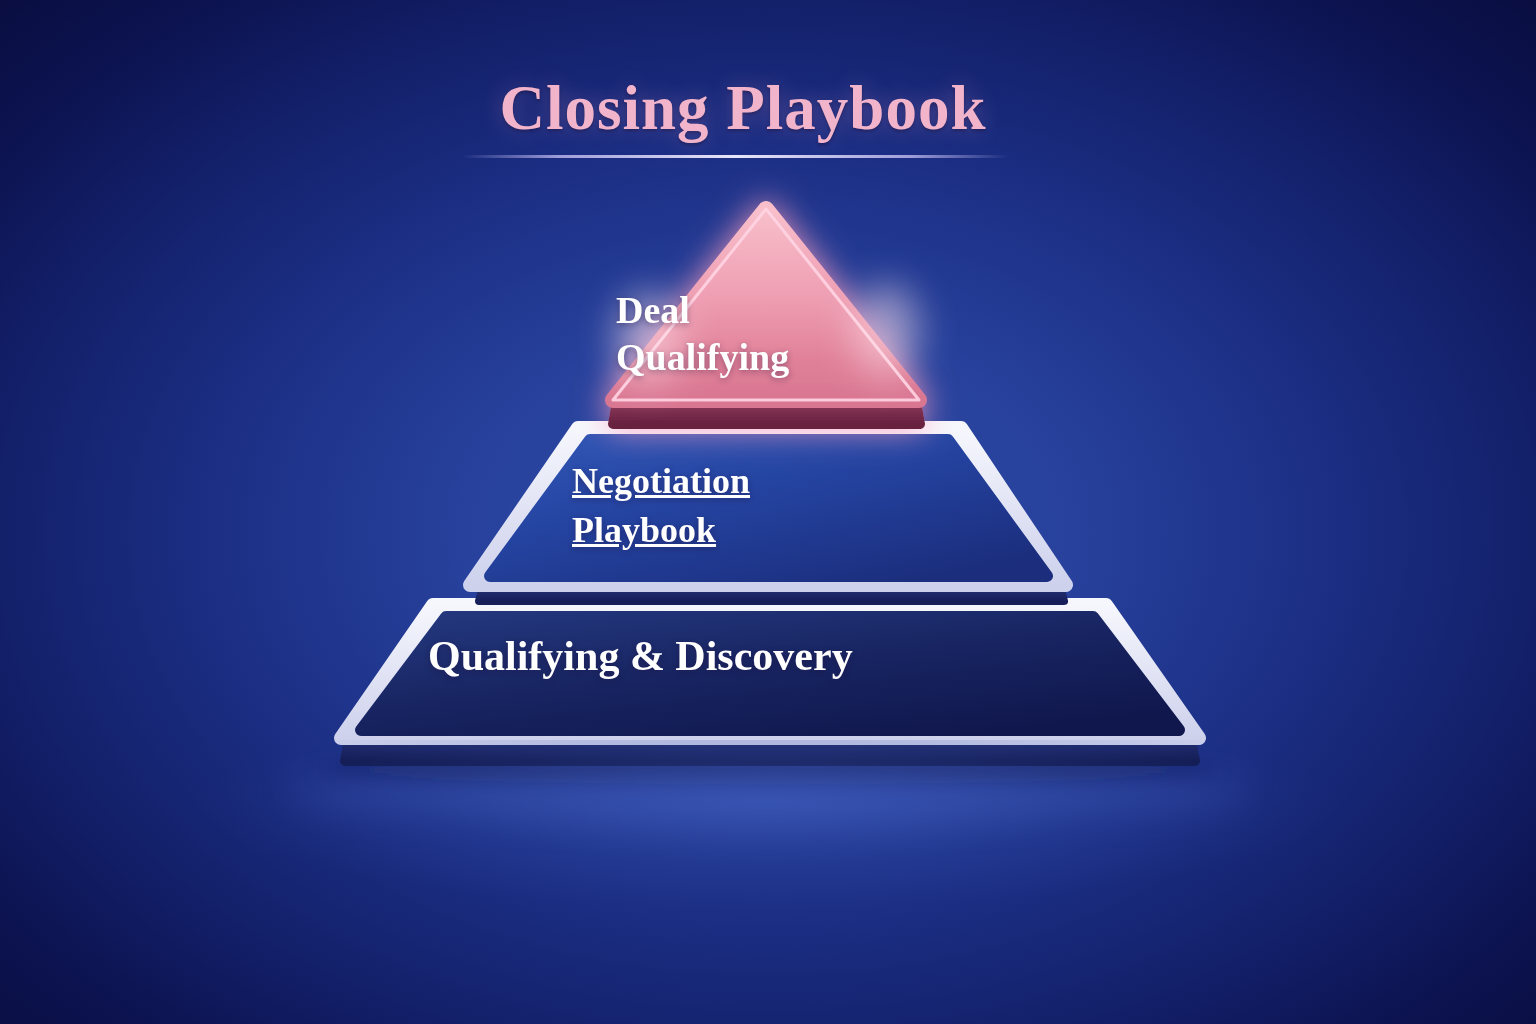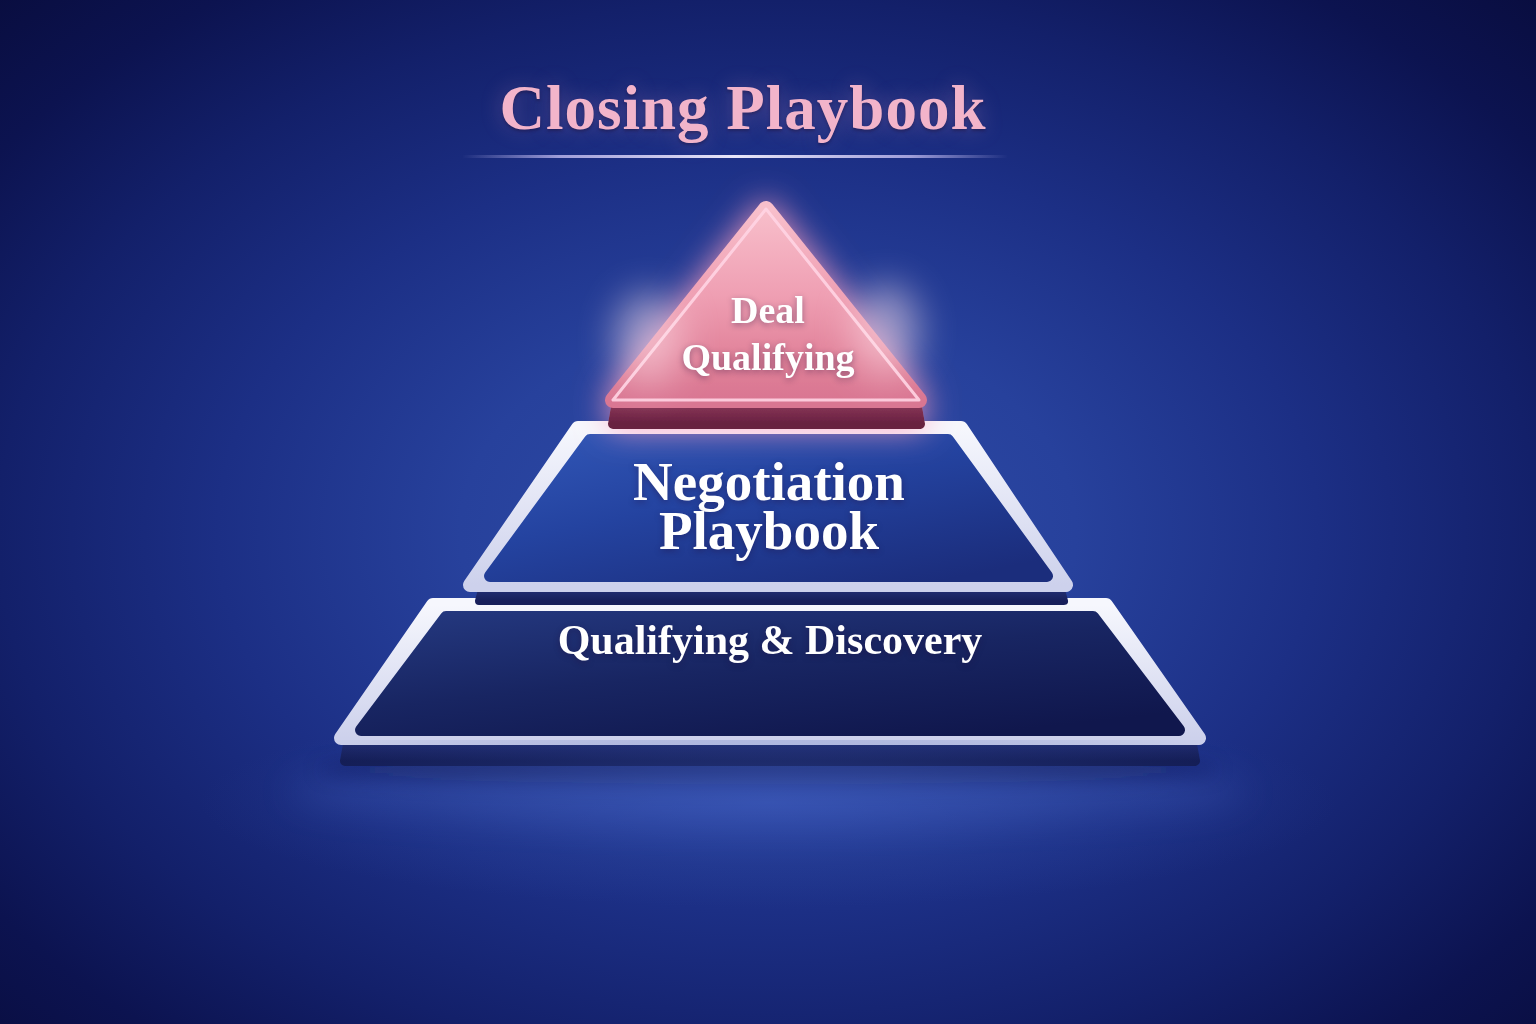--- a/index.html
+++ b/index.html
@@ -27,26 +27,26 @@
     text-shadow:0 0 22px rgba(238,160,200,.28), 0 2px 3px rgba(20,10,50,.45);
   }
   .title-underline{
     position:absolute;left:462px;top:155px;width:546px;height:3px;
     background:linear-gradient(90deg,
       rgba(180,172,232,0) 0%, rgba(193,187,240,.8) 18%,
       #e8e6f9 50%, rgba(193,187,240,.8) 82%, rgba(180,172,232,0) 100%);
     border-radius:2px;
   }
   .tier-label{
-    position:absolute;text-align:center;color:#ffffff;font-weight:700;
+    position:absolute;color:#ffffff;font-weight:700;
     text-shadow:0 2px 6px rgba(35,15,60,.40);
   }
   .label-deal{left:616px;top:287px;width:304px;font-size:38px;line-height:47px;}
-  .label-nego{left:572px;top:457px;width:394px;font-size:55px;line-height:49px;}
-  .label-qual{left:428px;top:616px;width:684px;font-size:42px;line-height:48px;}
+  .label-nego{left:572px;top:457px;width:394px;font-size:36px;line-height:49px;text-decoration:underline;}
+  .label-qual{left:428px;top:632px;width:684px;font-size:42px;line-height:48px;}
   svg{position:absolute;left:0;top:0;}
 </style>
 </head>
 <body>
 
 <div class="stage">
 
   <svg width="1536" height="1024" viewBox="0 0 1536 1024">
     <defs>
       <linearGradient id="gTri" x1="0" y1="0" x2="0" y2="1">

